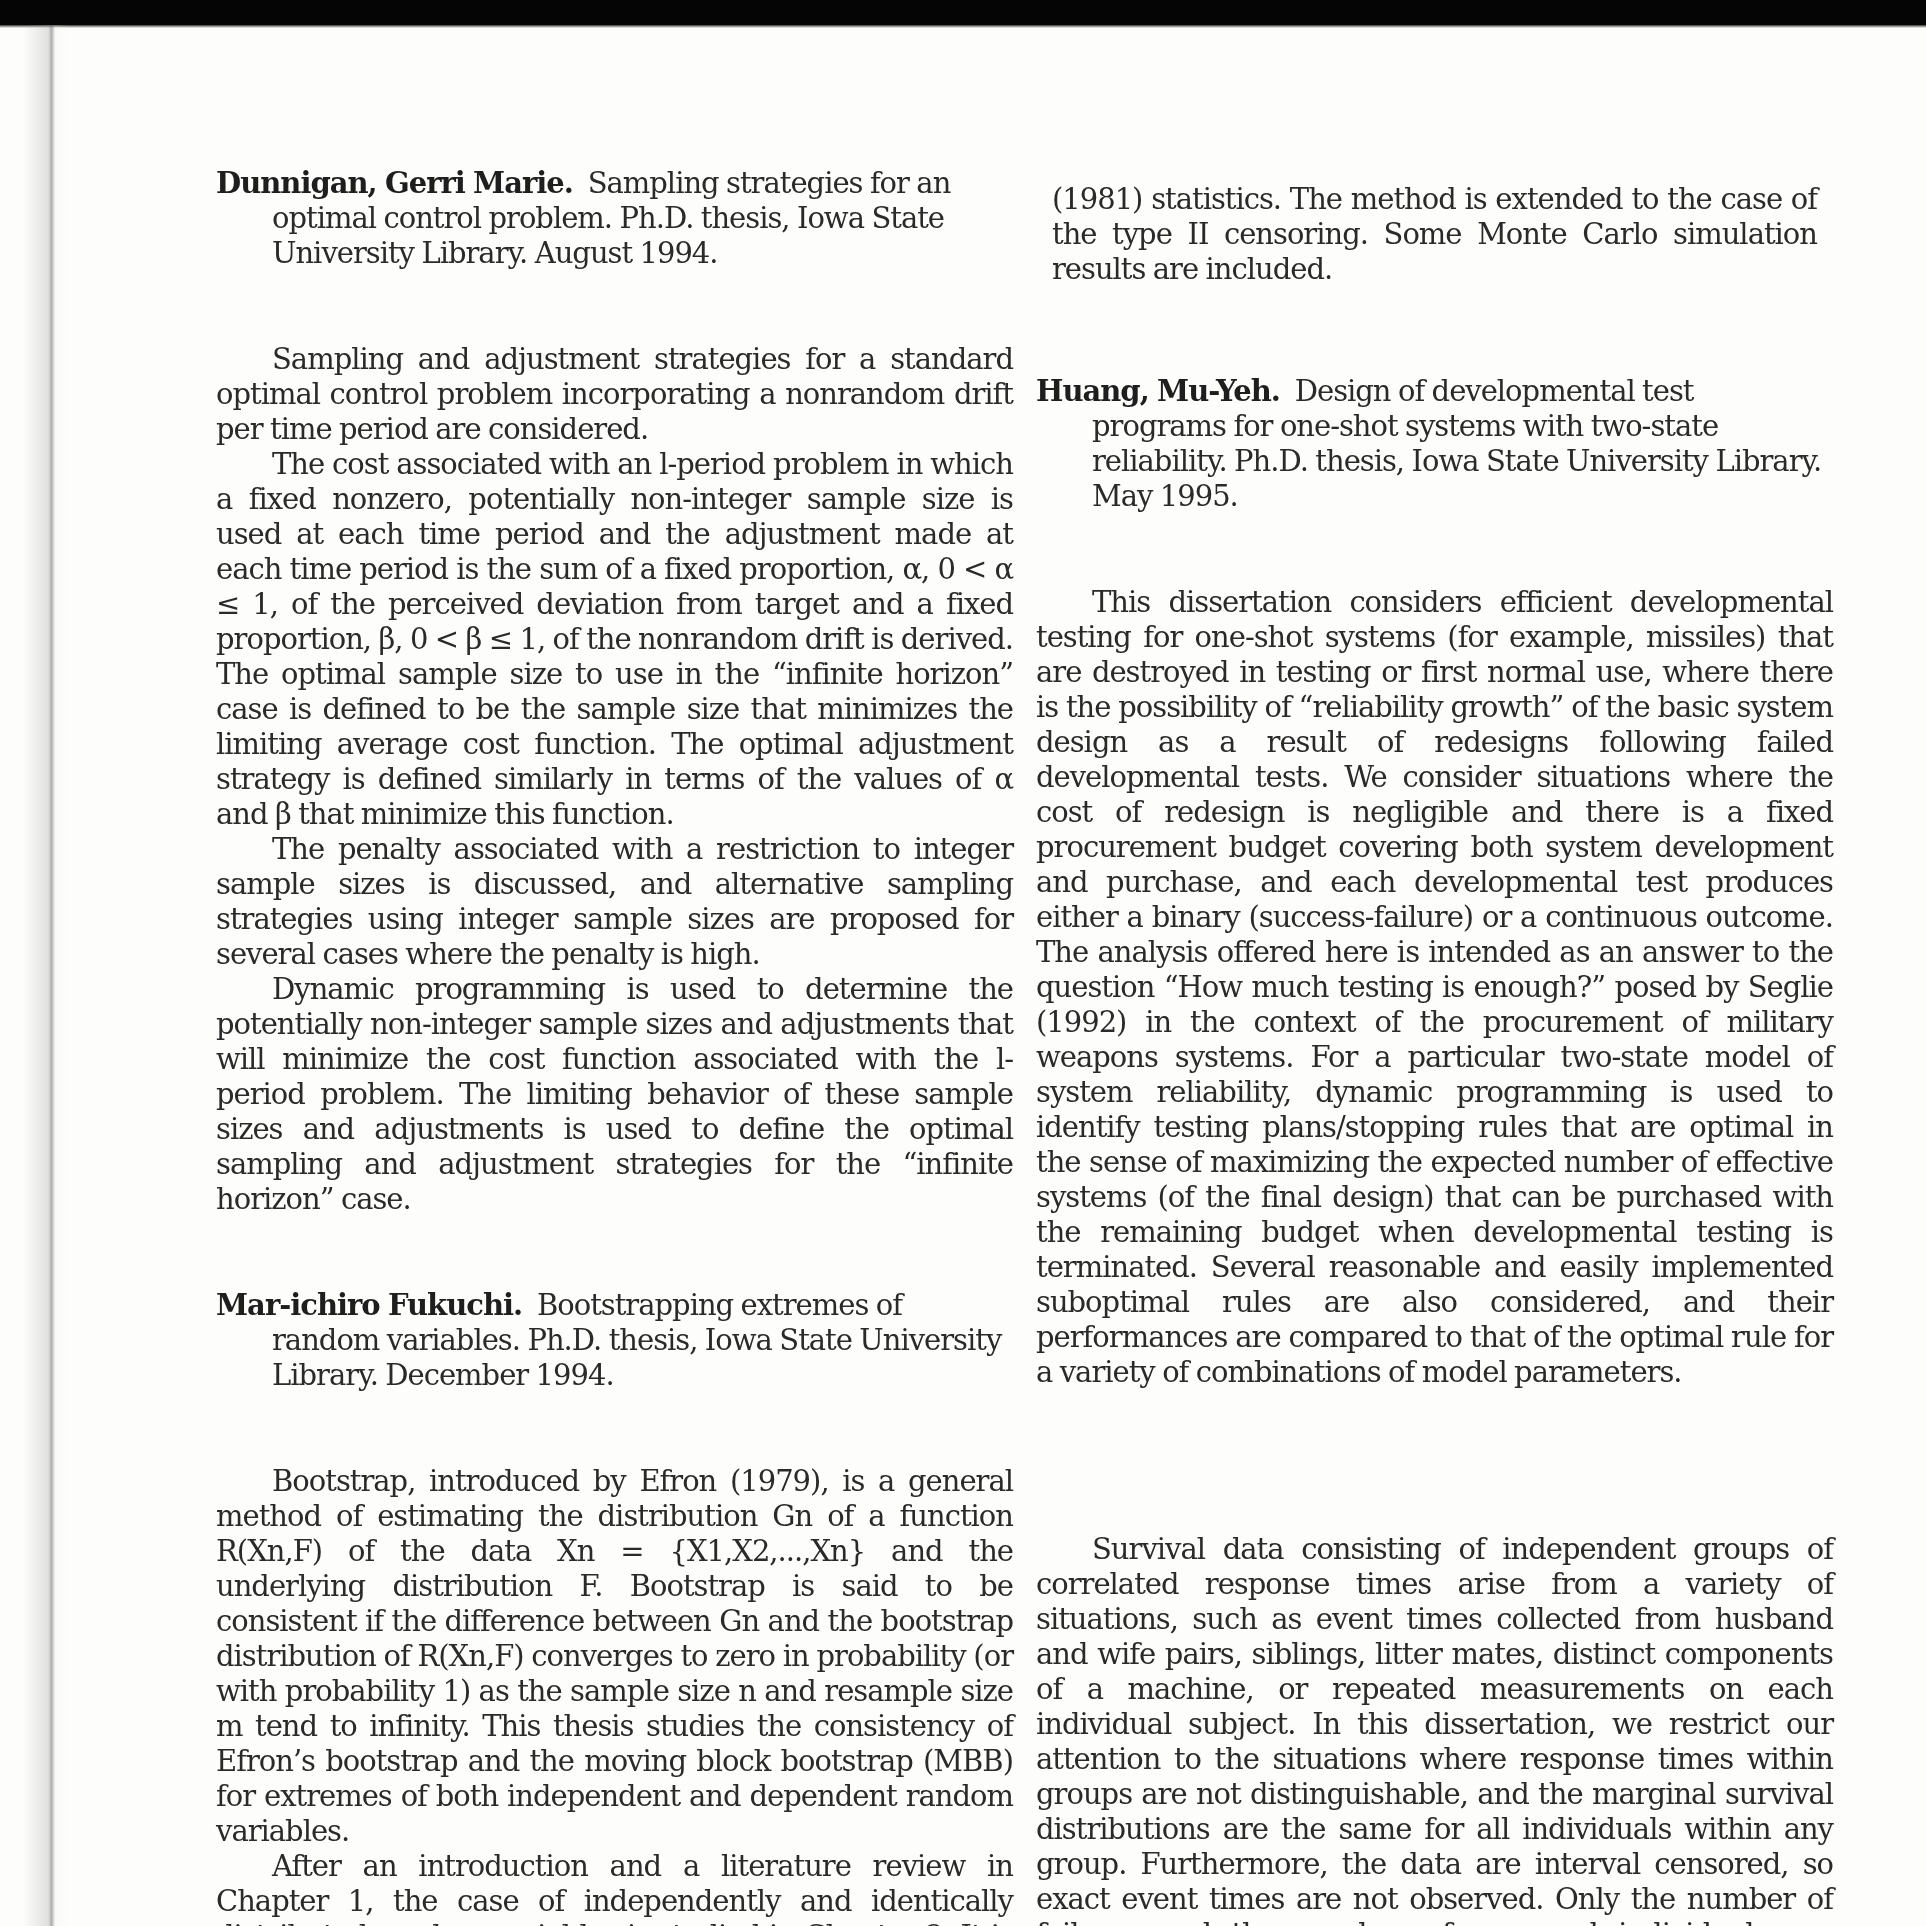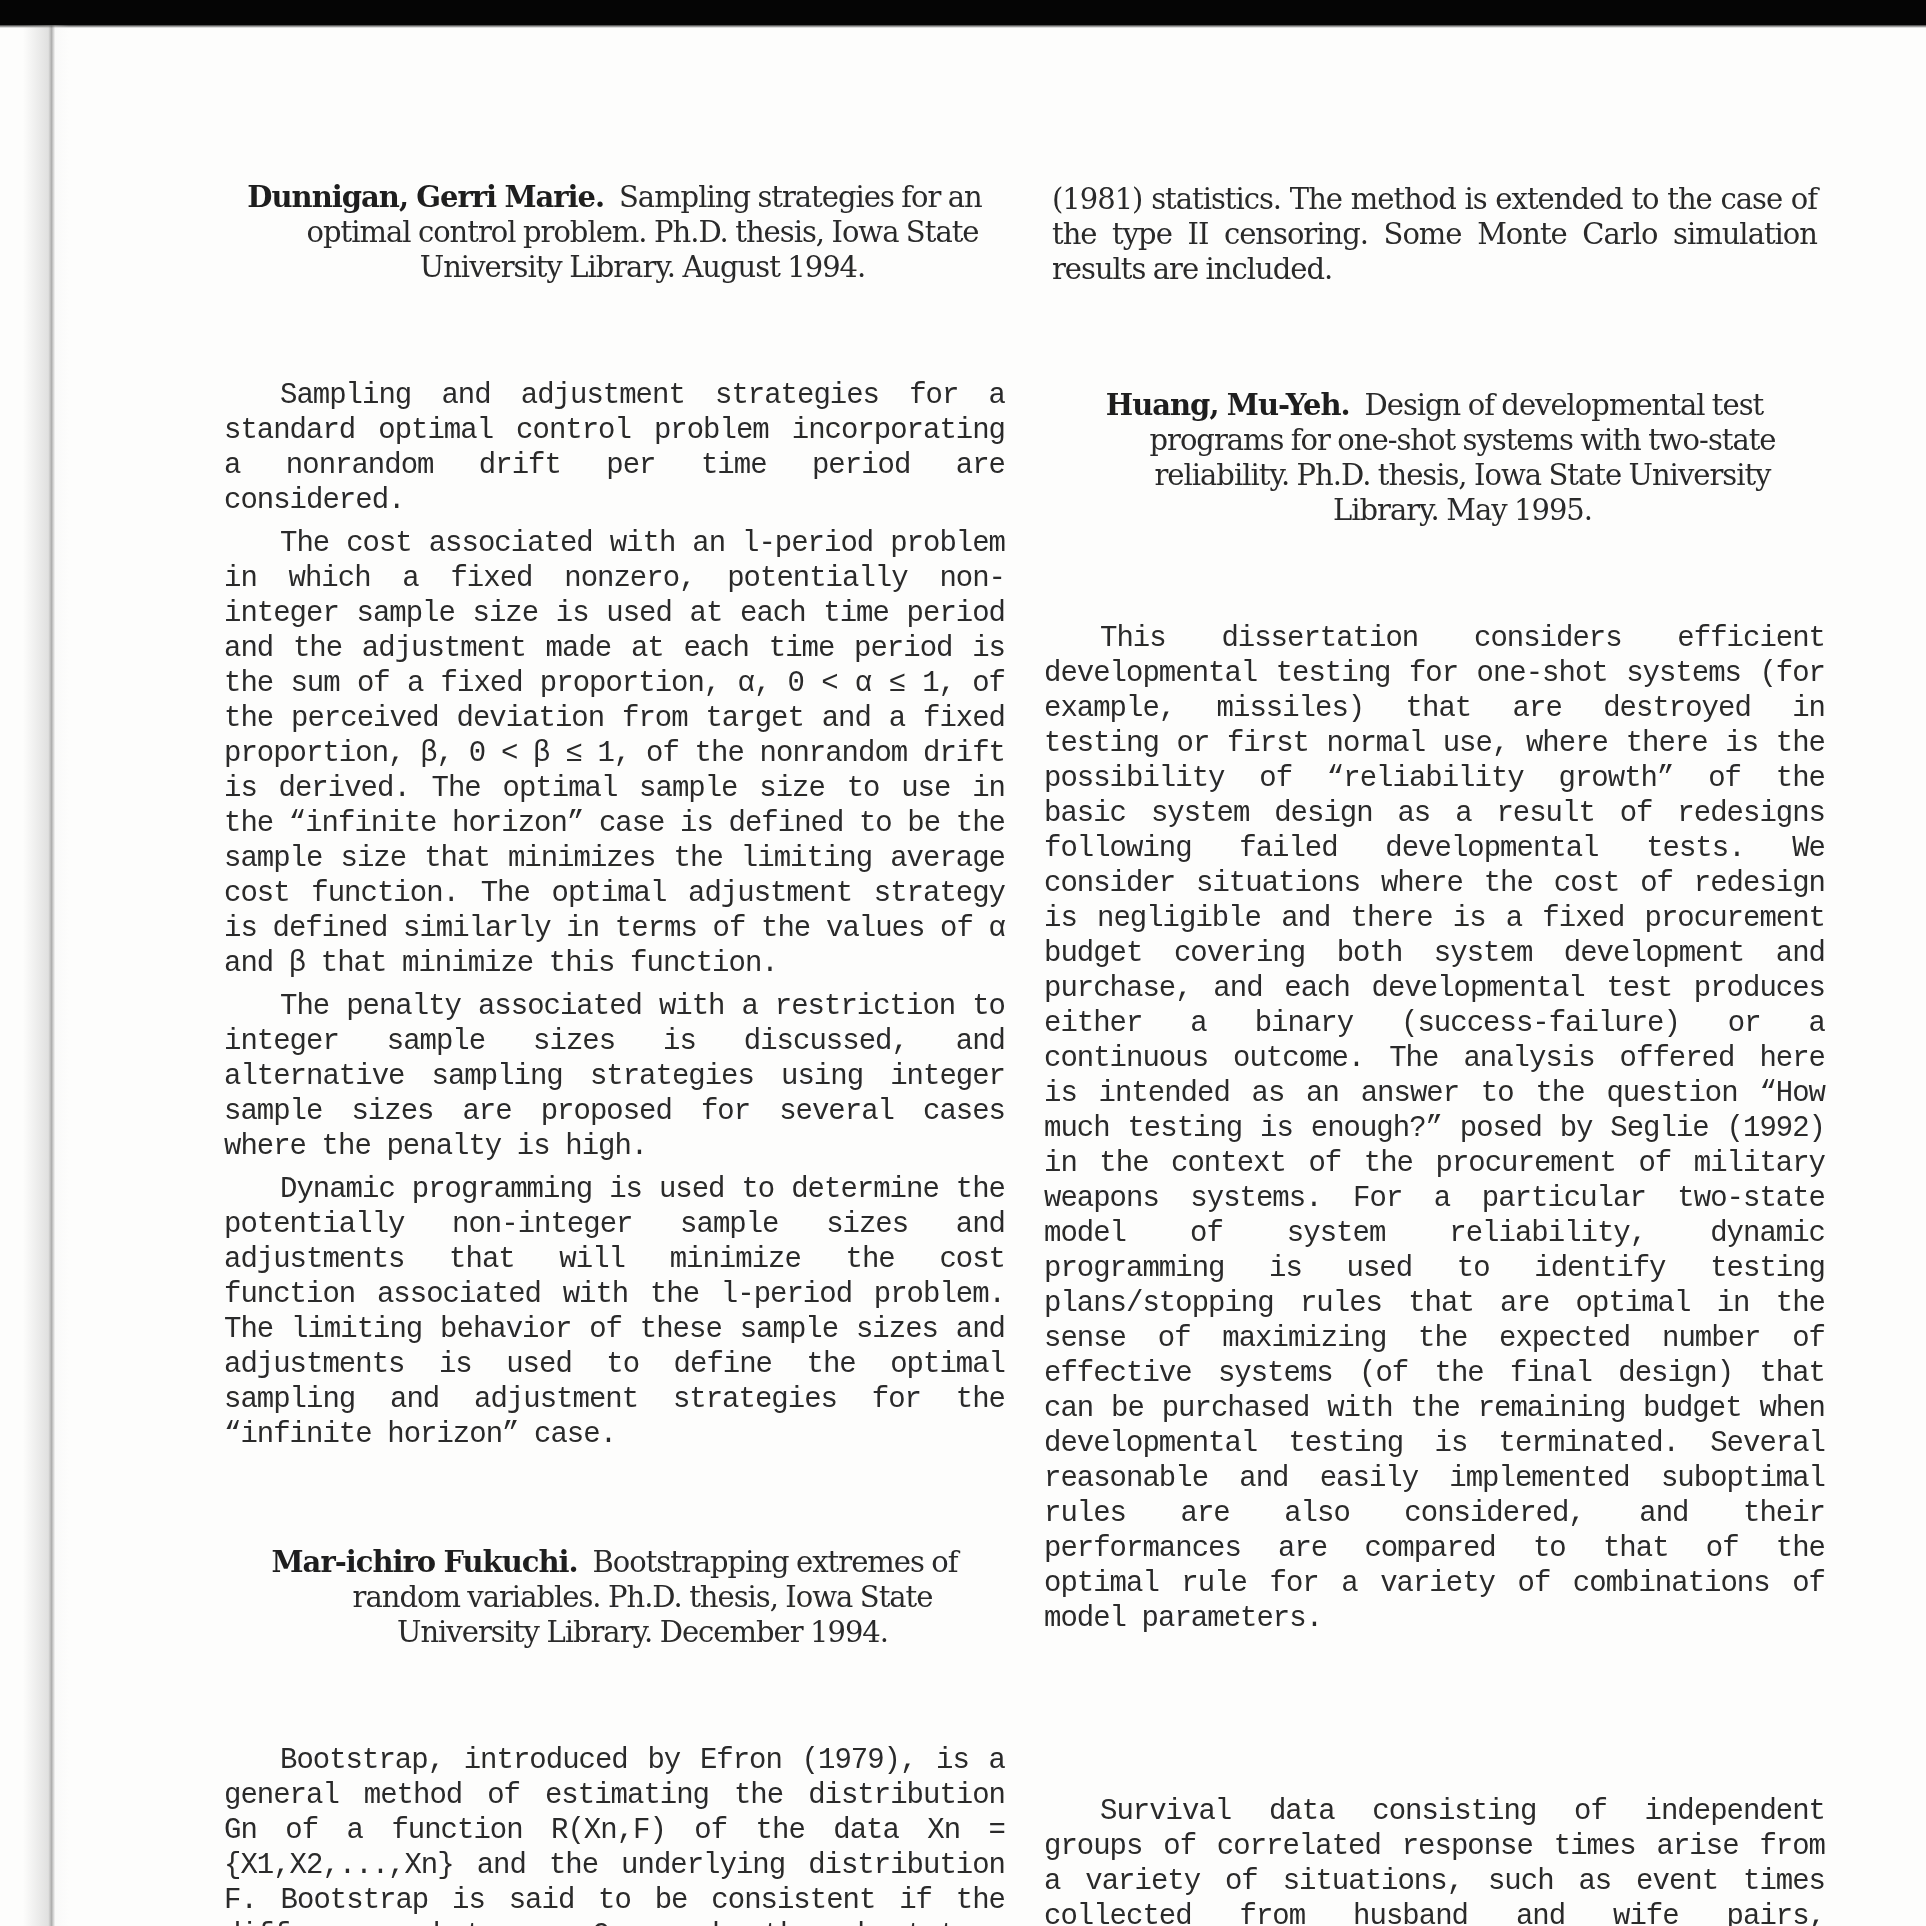--- a/index.html
+++ b/index.html
@@ -23,24 +23,24 @@
   }
   .column {
     position: absolute; top: 166px; width: 797px;
     font-size: 29px; line-height: 35px;
     text-align: justify; hyphens: manual;
     letter-spacing: -1px; word-spacing: -0.8px;
   }
   .col-left { left: 216px; }
   .col-right { left: 1036px; }
   .entry-head {
-    margin: 14px; padding-left: 56px; text-indent: -56px; text-align: center;
+    margin: 0; padding-left: 56px; text-indent: -56px; text-align: left;
   }
   .author { font-weight: bold; color: #1e1e1e; }
-  .para { margin: 8px; text-indent: 56px; font-family: Liberation Mono, monospace; }
+  .para { margin: 0; text-indent: 56px; }
   .gap-head { height: 71px; }
   .gap-abs { height: 71px; }
   .cont { margin: 16px; }
 </style>
 </head>
 <body>
 
 <div class="top-band"></div>
 <div class="gutter-shadow"></div>
 

